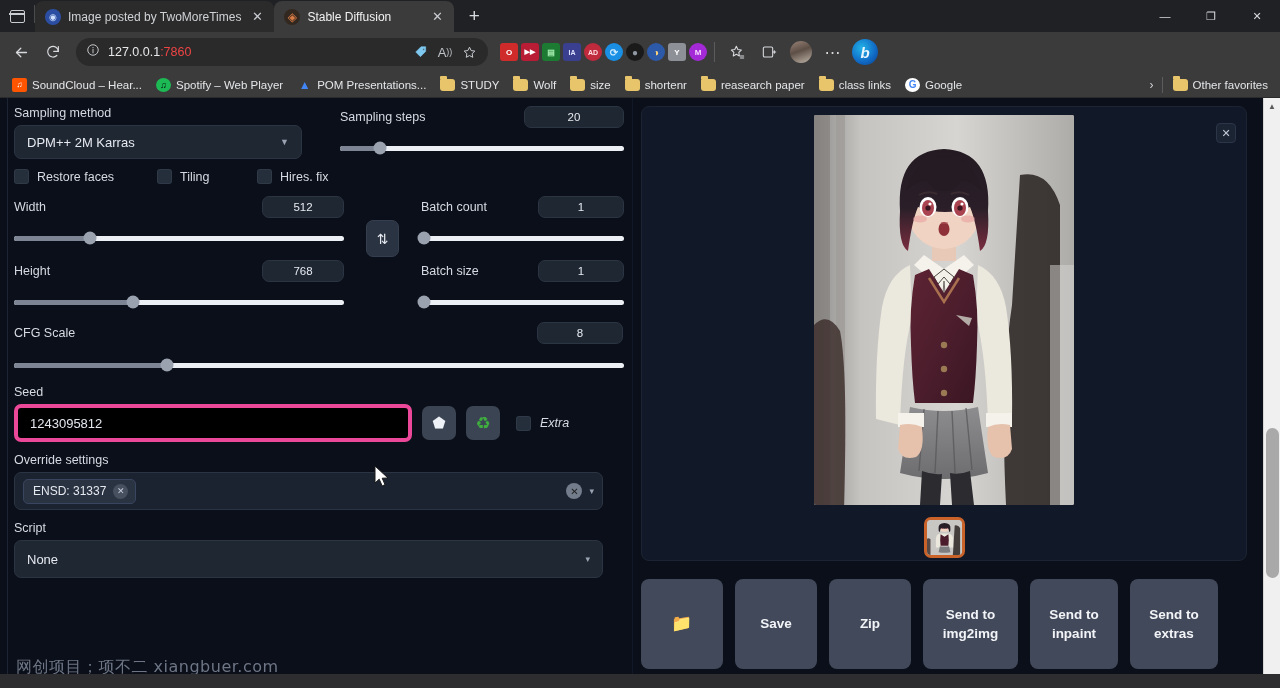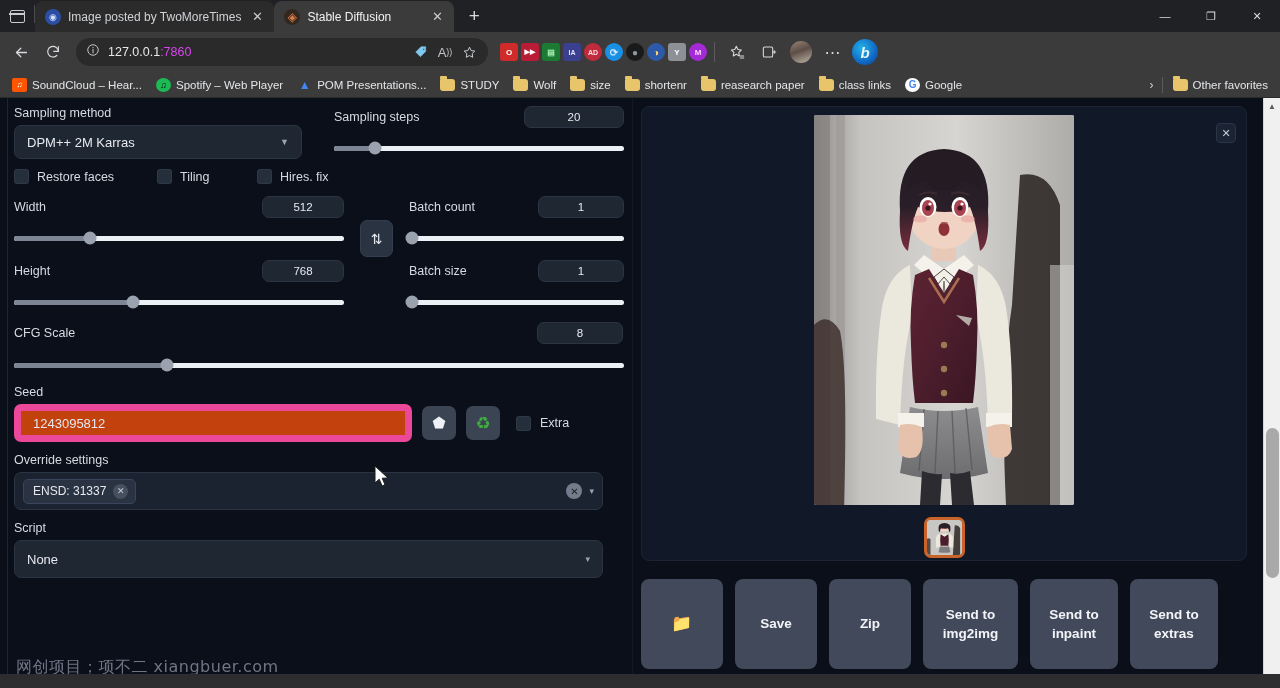--- a/index.html
+++ b/index.html
@@ -66,21 +66,21 @@
   .tb-icon {
     width: 30px; height: 30px; border-radius: 4px; display:flex; align-items:center;
     justify-content:center; color:#d8dade; flex: 0 0 auto;
   }
   .omnibox {
     flex: 0 0 412px; height: 28px; background: #2a2a2a; border-radius: 14px;
     display: flex; align-items: center; padding: 0 8px 0 10px; margin: 0 6px;
     gap: 8px;
   }
   .omni-url { font-size: 12.5px; color: #e6e8ea; white-space:nowrap; }
-  .omni-url .port { color: #d946ef; }
+  .omni-url .port { color: #ef4444; }
   .omni-right { margin-left:auto; display:flex; align-items:center; gap:2px; }
 
   .ext-strip { display:flex; align-items:center; gap:3px; margin-left: 4px; }
   .ext {
     width: 18px; height: 18px; border-radius: 50%;
     display:flex; align-items:center; justify-content:center;
     font-size: 8px; font-weight: bold; color:#fff;
   }
   .ext.sq { border-radius: 3px; }
   .vsep { width:1px; height:20px; background:#5a5c60; margin: 0 5px; }
@@ -124,21 +124,21 @@
 
   .left-col {
     width: 633px; background: #0b0f19; padding: 8px 8px 0 14px;
     border-right: 1px solid #111827;
     position: relative;
   }
   .left-edge {
     position:absolute; left:7px; top:0; bottom:0; width:1px; background:#1d2433;
   }
 
-  .row { display: flex; gap: 2px; }
+  .row { display: flex; gap: 8px; }
   .lbl { font-size: 12.5px; color: #d6dae2; margin-bottom: 5px; display:block; }
 
   .select {
     height: 34px; background: #1f2733; border: 1px solid #2b3442; border-radius: 7px;
     display:flex; align-items:center; padding: 0 12px; color:#e6e9ef; font-size: 13px;
     justify-content: space-between;
   }
   .caret { color:#9aa3b2; font-size: 9px; }
 
   .numbox {
@@ -164,29 +164,29 @@
   .chk-lbl { font-size: 12.5px; color:#d6dae2; }
 
   .swapbtn {
     width: 33px; height: 37px; background: #2a3342; border: 1px solid #343e4e;
     border-radius: 7px; display:flex; align-items:center; justify-content:center;
     color:#e6e9ef; font-size: 14px; margin: 0 14px;
   }
 
   .seedrow { display:flex; align-items:center; gap: 10px; }
   .seedinput {
-    flex: 0 0 398px; height: 38px; background: #c2410c; border: 7px solid #ec4899;
+    flex: 0 0 398px; height: 38px; background: #000000; border: 4px solid #ec4899;
     border-radius: 7px; display:flex; align-items:center; padding: 0 12px;
     color: #e3e7ee; font-size: 13px;
   }
   .iconbtn {
     width: 34px; height: 34px; background: #3b4453; border-radius: 7px;
     display:flex; align-items:center; justify-content:center; font-size: 15px;
   }
-  .extra-chk { display:flex; align-items:center; gap:9px; margin-left: 6px; }
+  .extra-chk { display:flex; align-items:center; gap:9px; margin-left: 6px; font-style: italic; }
 
   .tagbox {
     height: 38px; background: #1b2331; border: 1px solid #2b3442; border-radius: 7px;
     display:flex; align-items:center; padding: 0 8px; gap: 6px;
   }
   .tag {
     background: #2a3342; border:1px solid #39445e; border-radius: 5px;
     height: 25px; display:flex; align-items:center; gap: 7px; padding: 0 7px 0 9px;
     color:#e6e9ef; font-size: 12px;
   }

